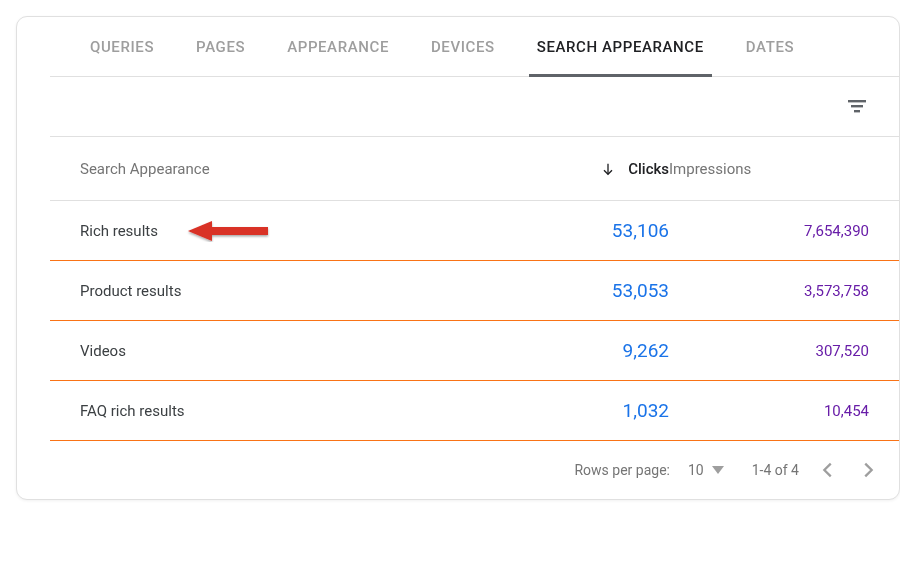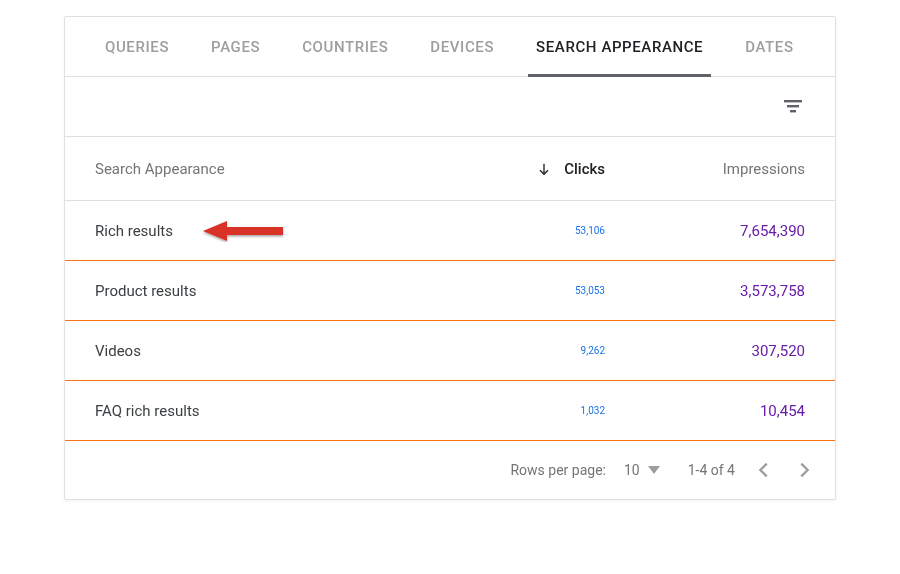--- a/index.html
+++ b/index.html
@@ -7,24 +7,25 @@
       font-family: Roboto, Arial, sans-serif;
       background: #fff;
       width: 900px;
       height: 574px;
       position: relative;
       padding: 16px;
     }
     .card {
       background: #fff;
       border: 1px solid #e0e0e0;
-      border-radius: 2px;
+      border-radius: 11px;
       box-shadow: 0 1px 3px rgba(0,0,0,0.06);
-      width: 772px;
+      width: 884px;
       margin: 0 auto;
+      padding-left: 33px;
     }
     .tabs {
       display: flex;
       align-items: center;
       height: 60px;
       padding: 0 40px;
       gap: 42px;
       border-bottom: 1px solid #e0e0e0;
     }
     .tab {
@@ -79,21 +80,21 @@
     .col-clicks {
       width: 180px;
       text-align: right;
       display: flex;
       align-items: center;
       justify-content: flex-end;
       gap: 12px;
     }
     .col-impr {
       width: 200px;
-      text-align: right;
+      text-align: left;
       font-size: 15px;
       color: #757575;
     }
     .sort-arrow {
       width: 16px;
       height: 16px;
       color: #202124;
     }
     .col-clicks-label {
       font-size: 15px;
@@ -112,21 +113,21 @@
       flex: 1;
       font-size: 15px;
       color: #3c4043;
       display: flex;
       align-items: center;
       gap: 28px;
     }
     .data-row .clicks {
       width: 180px;
       text-align: right;
-      font-size: 10px;
+      font-size: 19px;
       color: #1a73e8;
     }
     .data-row .impr {
       width: 200px;
       text-align: right;
       font-size: 15px;
       color: #681da8;
     }
     .pager {
       height: 58px;
@@ -159,21 +160,21 @@
     .annotation-arrow svg { display:block; }
   </style>
 </head>
 <body>
 
 <div class="card">
 
   <div class="tabs">
     <div class="tab">QUERIES</div>
     <div class="tab">PAGES</div>
-    <div class="tab">COUNTRIES</div>
+    <div class="tab">APPEARANCE</div>
     <div class="tab">DEVICES</div>
     <div class="tab active">SEARCH APPEARANCE</div>
     <div class="tab">DATES</div>
   </div>
 
   <div class="filter-row">
     <span class="filter-icon">
       <svg viewBox="0 0 24 24" fill="currentColor">
           <rect x="3" y="5" width="18" height="2.4"></rect>
           <rect x="6" y="10" width="12" height="2.4"></rect>

